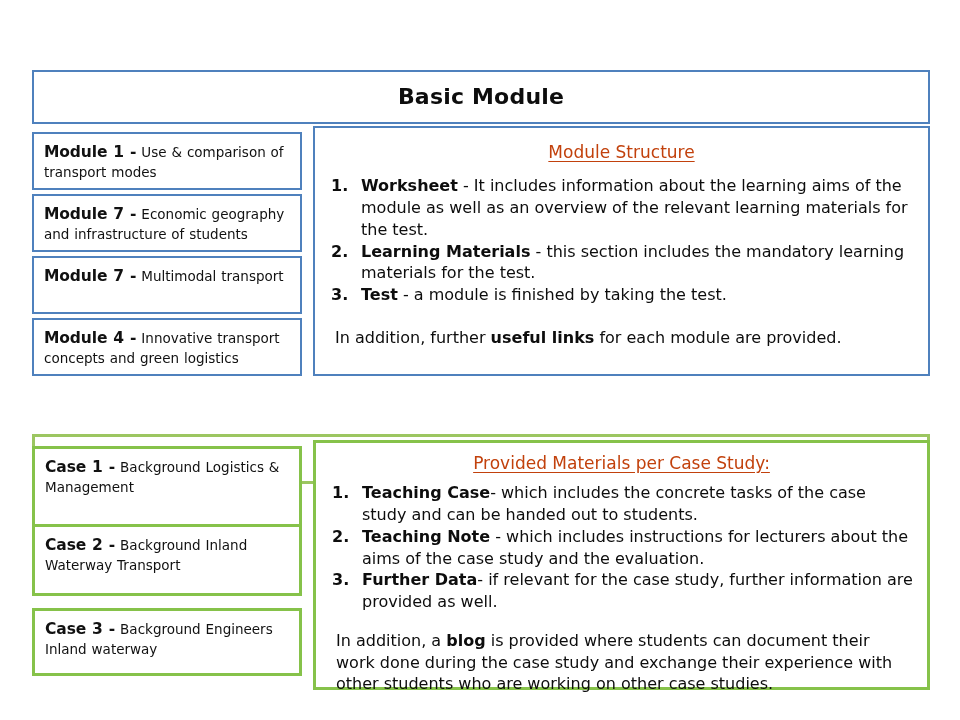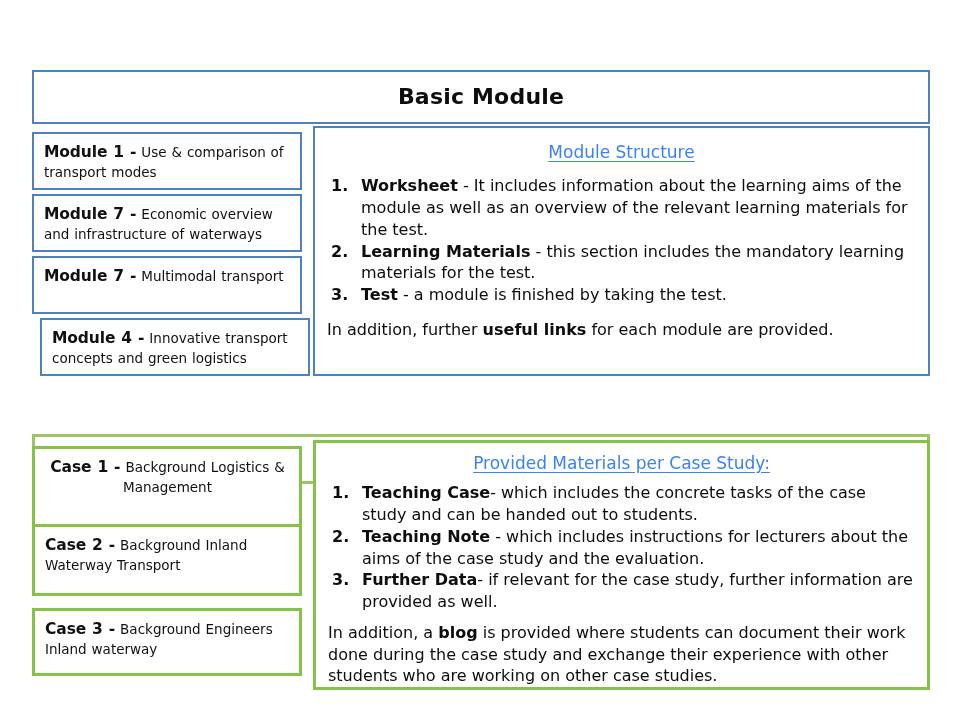--- a/index.html
+++ b/index.html
@@ -71,21 +71,21 @@
 
   
   .panel {
     padding: 0;
   }
   .panel-heading {
     text-align: center;
     font-size: 17px;
     text-decoration: underline;
     text-underline-offset: 3px;
-    color: #3b82f6;
+    color: #c2410c;
     line-height: 1.2;
   }
   .panel-body {
     font-size: 16px;
     line-height: 1.36;
     color: #0d0d0d;
   }
   .num-list {
     list-style: none;
     margin: 0;
@@ -102,33 +102,33 @@
     top: 0;
     font-weight: bold;
     font-size: 16px;
   }
   .num-list li .li-text {
     display: block;
   }
   b, .b { font-weight: bold; }
 
   .para {
-    margin: 0;
+    margin: 8px;
   }
 
   
   #basic-banner      { left: 32px;  top: 70px;  width: 898px; height: 54px; }
   #module-box-1      { left: 32px;  top: 132px; width: 270px; height: 58px; }
   #module-box-2      { left: 32px;  top: 194px; width: 270px; height: 58px; }
   #module-box-3      { left: 32px;  top: 256px; width: 270px; height: 58px; }
-  #module-box-4      { left: 40px;  top: 318px; width: 270px; height: 58px; }
+  #module-box-4      { left: 32px;  top: 318px; width: 270px; height: 58px; }
   #module-structure  { left: 313px; top: 126px; width: 617px; height: 250px; padding: 14px 12px 10px 12px; }
 
   #case-banner       { left: 32px;  top: 386px; width: 898px; height: 50px; }
-  #case-box-1        { left: 32px;  top: 446px; width: 270px; height: 84px; text-align: center; }
+  #case-box-1        { left: 32px;  top: 446px; width: 270px; height: 84px; }
   #case-box-2        { left: 32px;  top: 524px; width: 270px; height: 72px; }
   #case-box-3        { left: 32px;  top: 608px; width: 270px; height: 68px; }
   #provided-panel    { left: 313px; top: 440px; width: 617px; height: 250px; padding: 10px 12px 13px 12px; }
 
   .spacer-6  { height: 9px; }
   .spacer-10 { height: 13px; }
 </style>
 </head>
 <body>
 
@@ -141,21 +141,21 @@
   <div class="box blue-border item-box" id="module-box-1">
     <div class="item-text">
       <span class="lead">Module 1</span><span class="dash">&nbsp;</span><span class="dash">-</span>
       <span>Use &amp; comparison of transport modes</span>
     </div>
   </div>
 
   <div class="box blue-border item-box" id="module-box-2">
     <div class="item-text">
       <span class="lead">Module 7</span><span class="dash">&nbsp;</span><span class="dash">-</span>
-      <span>Economic overview and infrastructure of waterways</span>
+      <span>Economic geography and infrastructure of students</span>
     </div>
   </div>
 
   <div class="box blue-border item-box" id="module-box-3">
     <div class="item-text">
       <span class="lead">Module 7</span><span class="dash">&nbsp;</span><span class="dash">-</span>
       <span>Multimodal transport</span>
     </div>
   </div>
 

